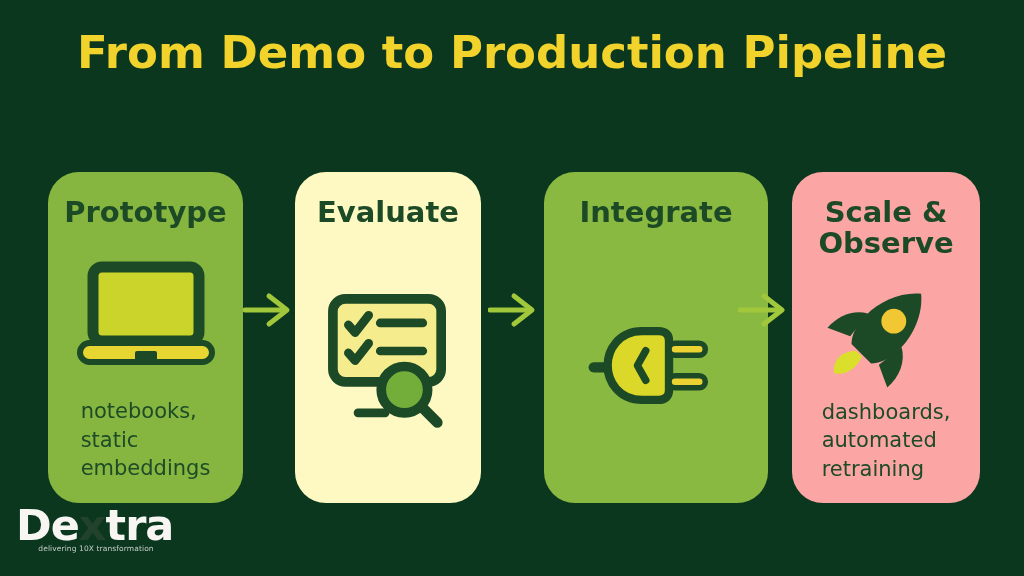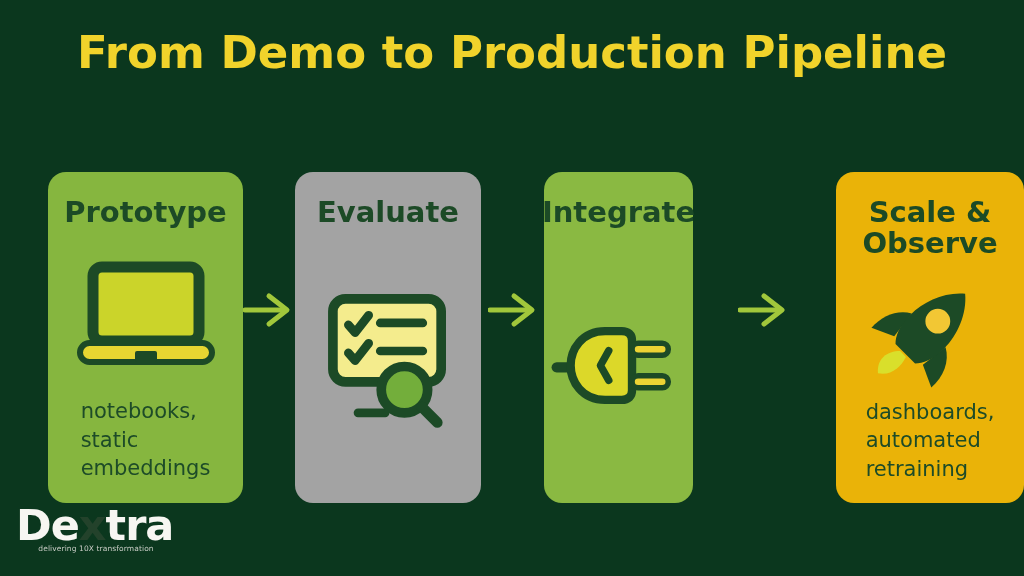--- a/index.html
+++ b/index.html
@@ -13,28 +13,28 @@
 
   .main-title {
     position:absolute; top:26px; left:0; width:100%;
     text-align:center;
     font-size:45px; font-weight:bold; color:#f1d32b;
     letter-spacing:0px;
   }
 
   .card {
     position:absolute; top:172px; height:331px;
-    border-radius:18px;
+    border-radius:31px;
     display:flex; flex-direction:column; align-items:center;
     box-sizing:border-box;
   }
   .card-1 { left:48px;  width:195px; background:#86b63f; }
-  .card-2 { left:295px; width:186px; background:#a3a3a3; }
-  .card-3 { left:544px; width:149px; background:#8ab942; }
-  .card-4 { left:792px; width:188px; background:#eab308;margin-left:44px; }
+  .card-2 { left:295px; width:186px; background:#fef9c3; }
+  .card-3 { left:544px; width:224px; background:#8ab942; }
+  .card-4 { left:792px; width:188px; background:#fca5a5; }
 
   .card-title {
     margin-top:25px;
     font-size:29px; font-weight:bold; color:#1c4a26;
     text-align:center; line-height:1.08;
     white-space:pre-line;
   }
   .icon-wrap { flex:1; display:flex; align-items:center; justify-content:center; }
   .card-desc {
     margin-bottom:20px;

